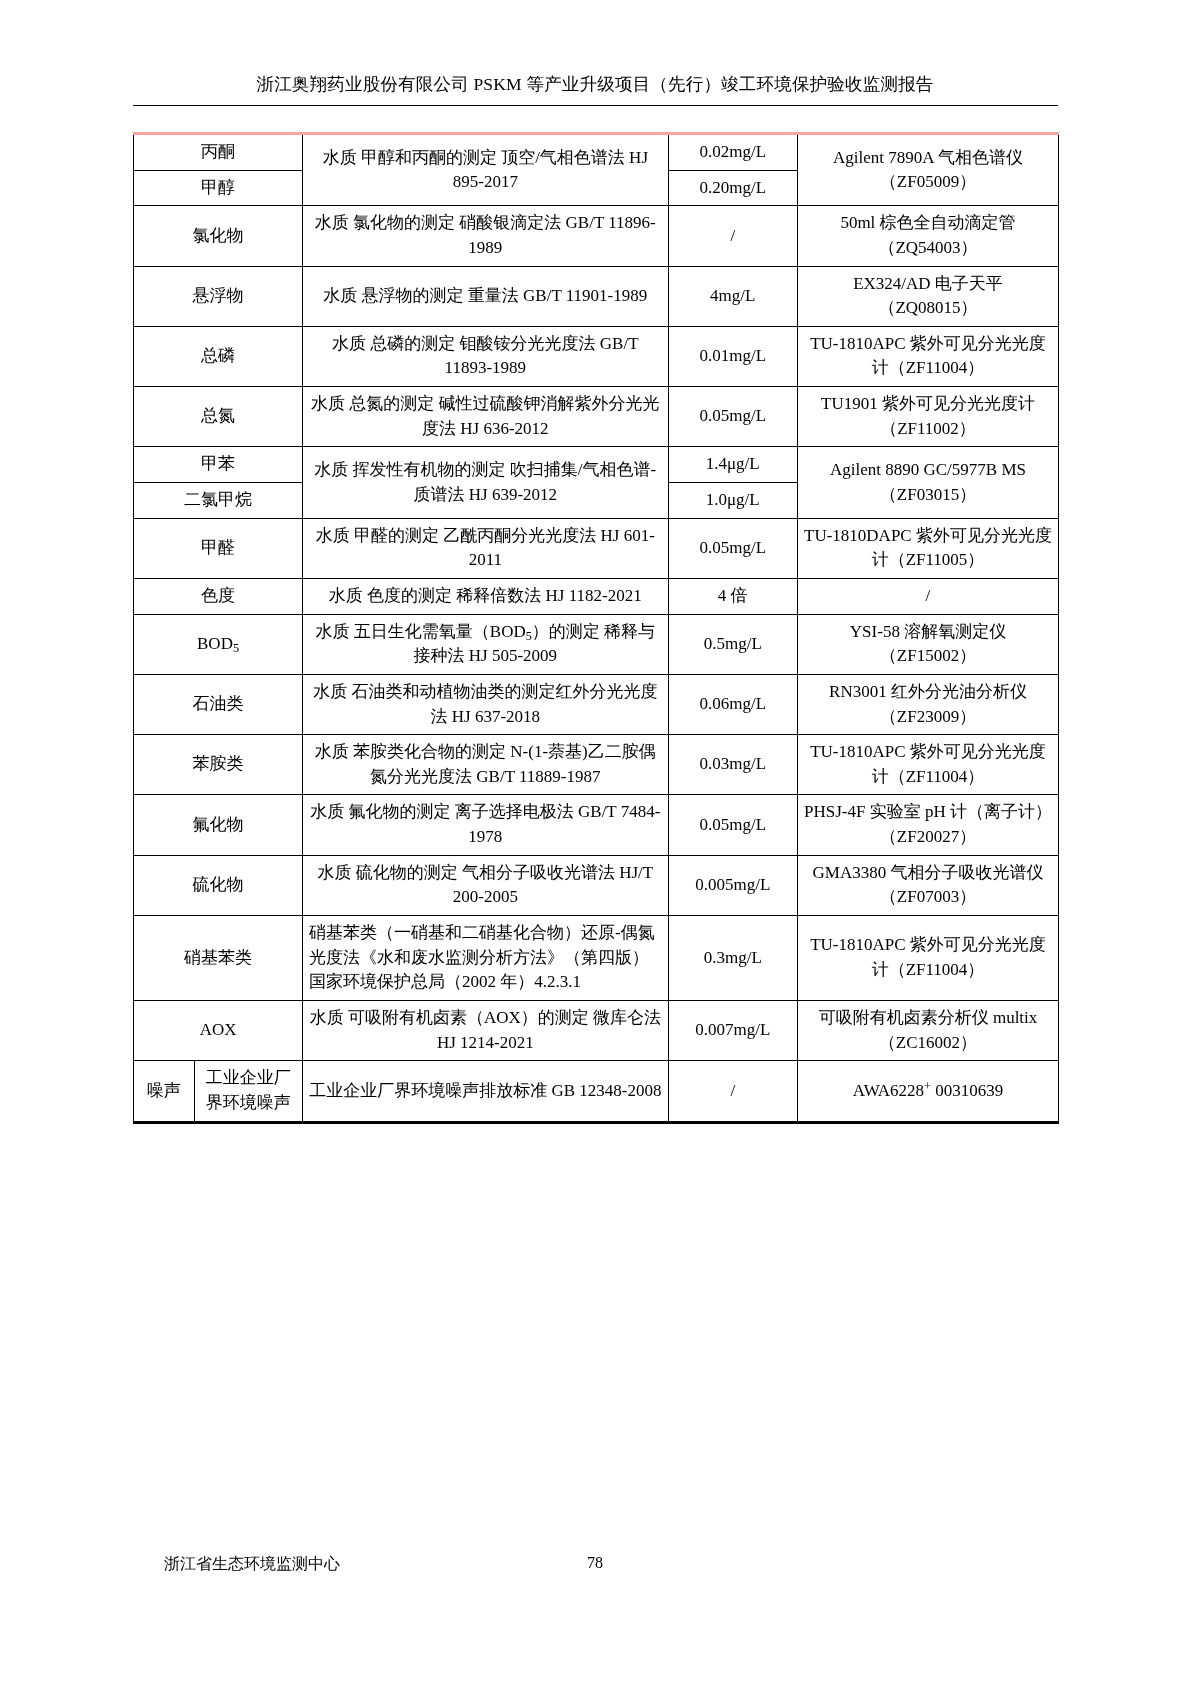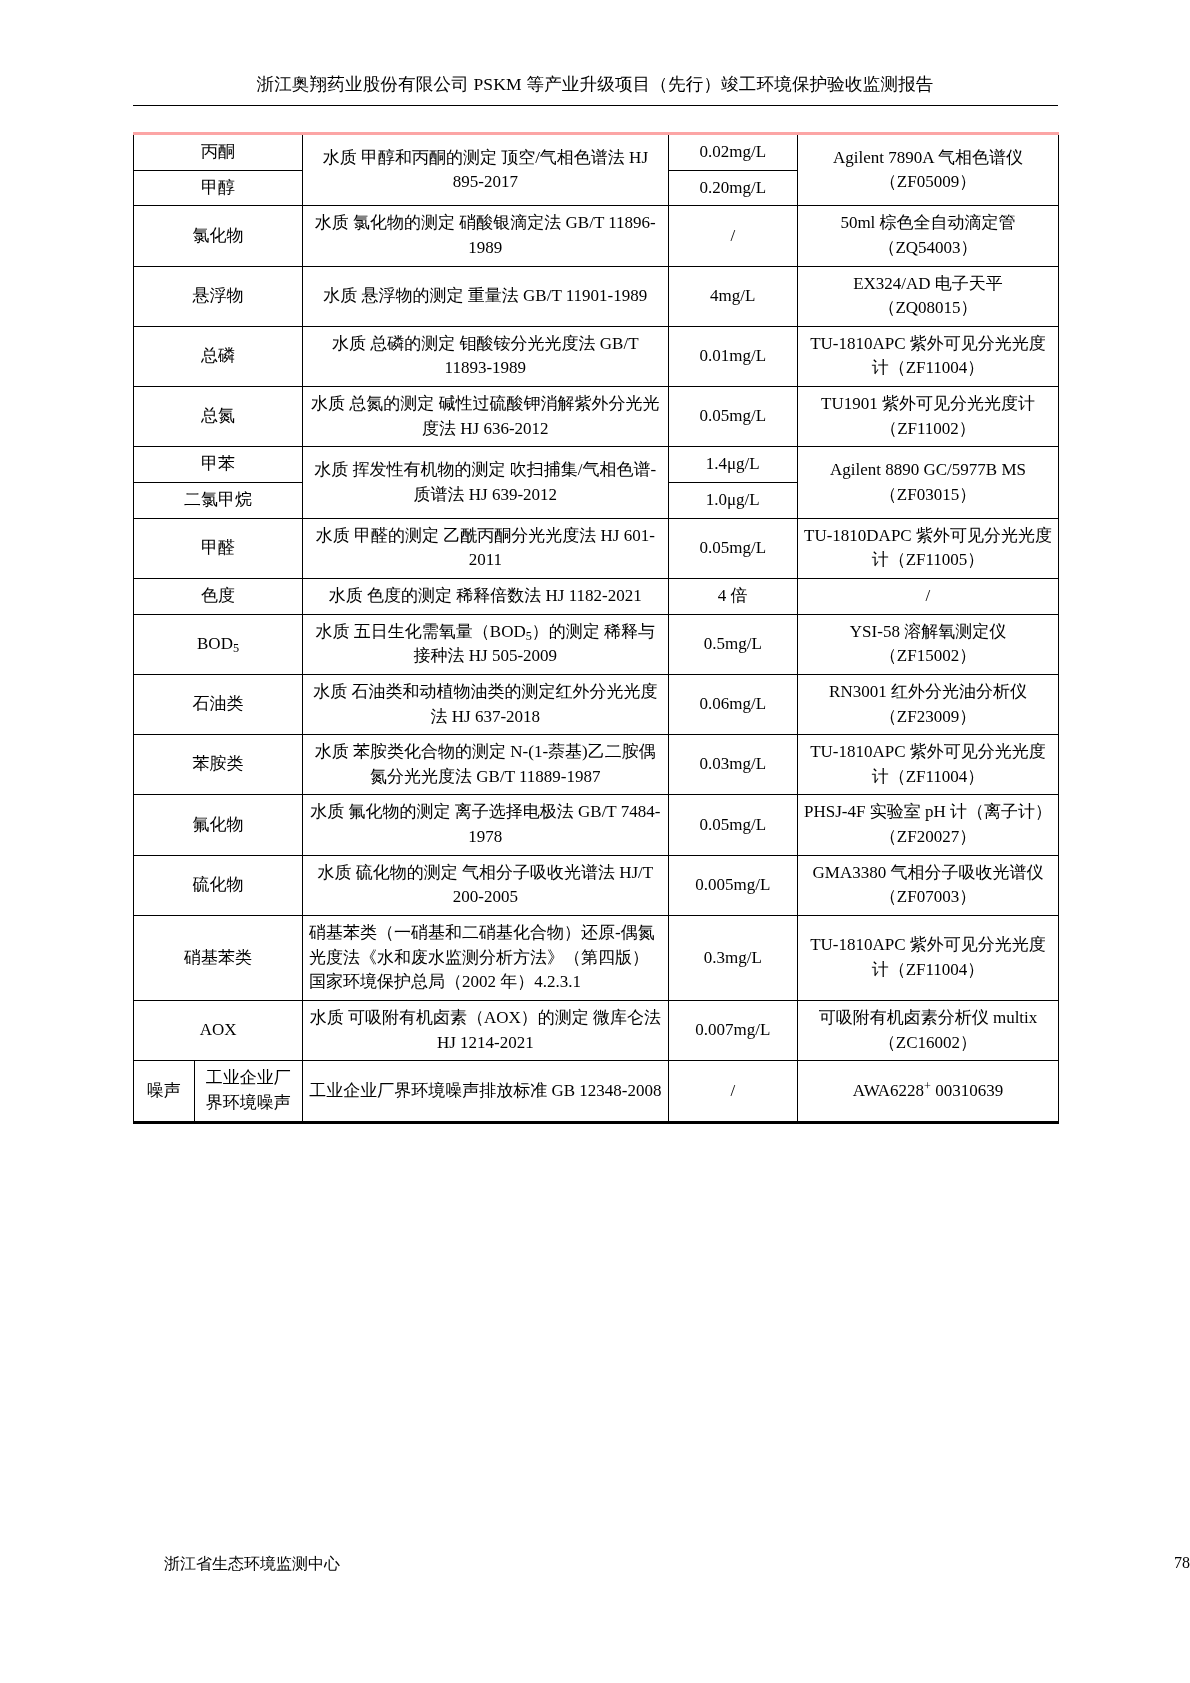--- a/index.html
+++ b/index.html
@@ -84,21 +84,21 @@
     left: 140px;
     top: 0;
     font-family: "Liberation Serif", "DejaVu Serif", serif;
     margin-left: 24px;
   }
   .footer .page-no {
     position: absolute;
     left: 0;
     top: 0;
     width: 1190px;
-    text-align: right;
+    text-align: center;
     font-family: "Liberation Serif", "DejaVu Serif", serif;
   }
   sub { font-size: 0.72em; vertical-align: baseline; position: relative; top: 0.28em;}
   sup { font-size: 0.72em; vertical-align: baseline; position: relative; top: -0.42em;}
 </style>
 </head>
 <body>
 
 <div class="page">
 

